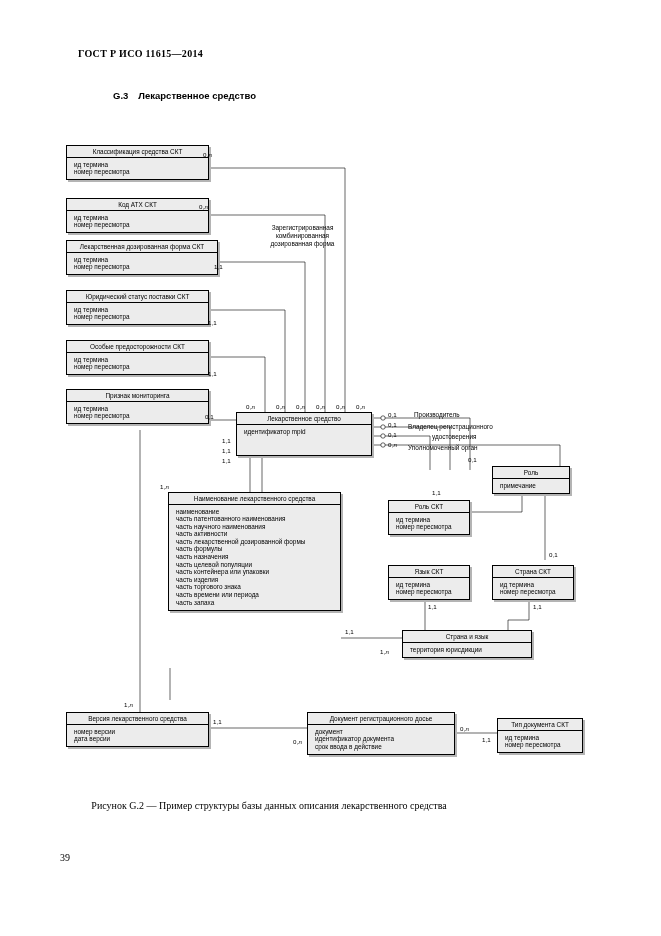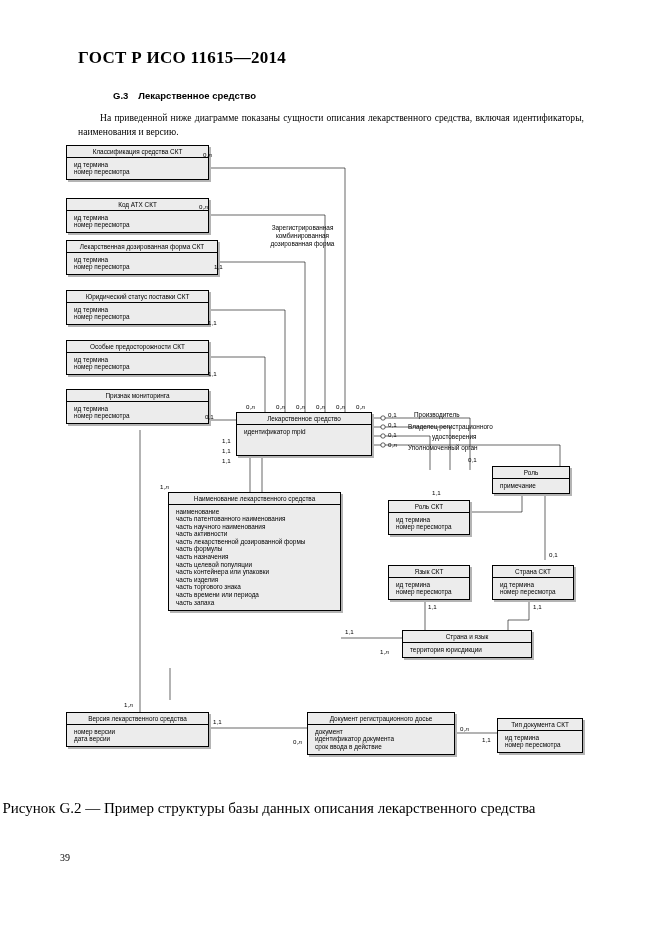--- a/index.html
+++ b/index.html
@@ -19,21 +19,21 @@
     position: absolute;
     left: 0; top: 0;
     width: 661px;
     height: 936px;
   }
   .hdr {
     position: absolute;
     left: 78px;
     top: 48px;
     font-family: "Liberation Serif", serif;
-    font-size: 17px;
+    font-size: 10px;
     font-weight: bold;
     letter-spacing: 0.3px;
   }
   .sect-title {
     position: absolute;
     left: 113px;
     top: 90px;
     font-size: 9.5px;
     font-weight: bold;
   }
@@ -49,21 +49,21 @@
     text-align: justify;
     text-indent: 22px;
   }
   .caption {
     position: absolute;
     left: 0;
     top: 800px;
     width: 538px;
     text-align: center;
     font-family: "Liberation Serif", serif;
-    font-size: 15px;
+    font-size: 10px;
   }
   .pageno {
     position: absolute;
     left: 60px;
     top: 852px;
     font-family: "Liberation Serif", serif;
     font-size: 10px;
   }
 
   
@@ -130,21 +130,20 @@
 <body>
 
 <div class="page">
 
   <div class="hdr">ГОСТ Р ИСО 11615—2014</div>
 
   <div class="sect-title">
     <span class="num">G.3</span><span>Лекарственное средство</span>
   </div>
 
-  <div class="intro">На приведенной ниже диаграмме показаны сущности описания лекарственного средства, включая идентификаторы, наименования и версию.</div>
 
   <div id="diagram">
 
     <svg class="lines">
 
       <polyline points="209,168 345,168 345,412"></polyline>
       <polyline points="209,215 325,215 325,412"></polyline>
       <polyline points="209,262 305,262 305,412"></polyline>
       <polyline points="209,310 285,310 285,412"></polyline>
       <polyline points="209,357 265,357 265,412"></polyline>

